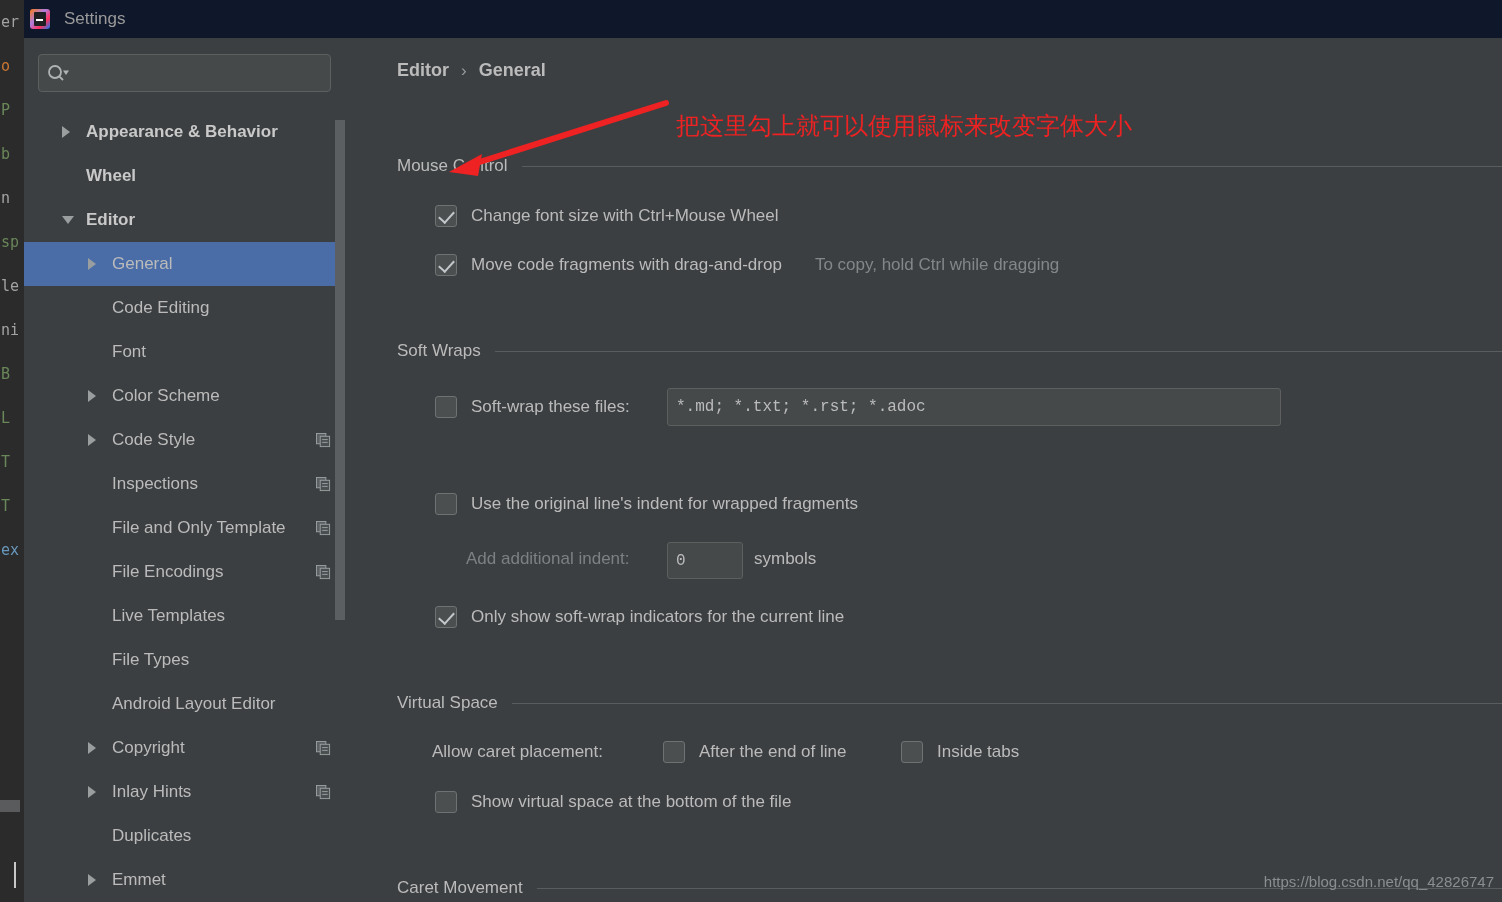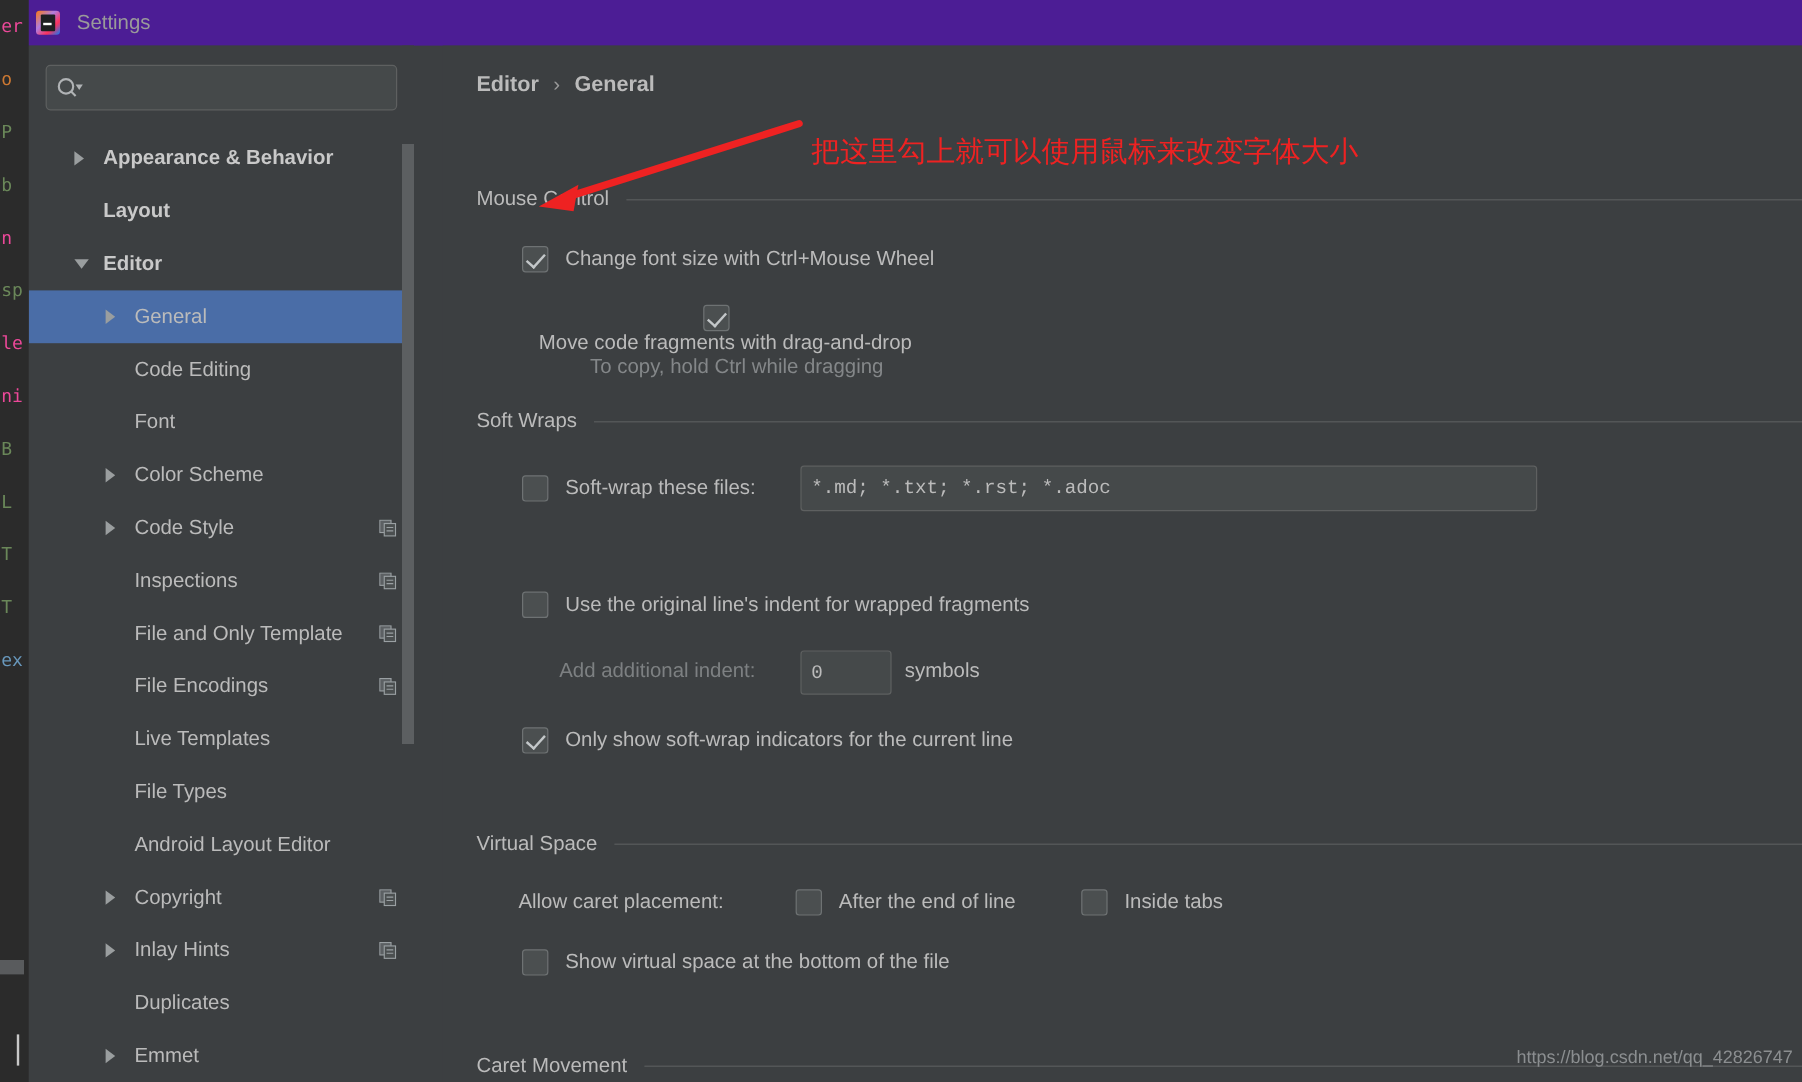--- a/index.html
+++ b/index.html
@@ -23,38 +23,38 @@
     font-size: 15px;
     line-height: 44px;
     color: #a9b7c6;
     overflow: hidden;
     padding-left: 1px;
   }
   .ide-editor span { display: block; height: 44px; white-space: nowrap; }
   .ide-editor .g { color: #6a8759; }
   .ide-editor .b { color: #6897bb; }
   .ide-editor .o { color: #cc7832; }
-  .ide-editor .d { color: #ec4899; }
+  .ide-editor .d { color: #a3a3a3; }
   .ide-caret {
     position: absolute; left: 14px; top: 862px; width: 2px; height: 26px;
     background: #c8c8c8;
   }
   .ide-hscroll {
     position: absolute; left: 0; top: 800px; width: 20px; height: 12px;
     background: #595b5d;
   }
 
   
   .dialog {
     position: absolute; left: 24px; top: 0; width: 1478px; height: 902px;
     background: #3c3f41;
   }
   .titlebar {
     position: absolute; left: 0; top: 0; width: 1478px; height: 38px;
-    background: #4c1d95;
+    background: #0f172a;
     display: flex; align-items: center; padding-left: 6px;
   }
   .ij-logo {
     width: 20px; height: 20px; position: relative;
     border-radius: 3px;
     background: linear-gradient(135deg, #f97a12 0%, #b07ddf 40%, #fe315d 70%, #087cfa 100%);
     flex: 0 0 auto;
   }
   .ij-logo::after {
     content: ""; position: absolute; left: 4px; top: 3px;
@@ -219,21 +219,21 @@
           <input class="search-input" type="text" value="" placeholder="" style="">
         </div>
       </div>
 
       <div class="tree" id="tree">
           <div class="tree-item bold">
             <span class="arrow" style="left: 38px;"></span>
             <span class="lbl" style="left: 62px;">Appearance &amp; Behavior</span>
           </div>
           <div class="tree-item bold">
-            <span class="lbl" style="left: 62px;">Layout</span>
+            <span class="lbl" style="left: 62px;">Wheel</span>
           </div>
           <div class="tree-item bold">
             <span class="arrow down" style="left: 38px;"></span>
             <span class="lbl" style="left: 62px;">Editor</span>
           </div>
           <div class="tree-item sel">
             <span class="arrow" style="left: 64px;"></span>
             <span class="lbl" style="left: 88px;">General</span>
           </div>
           <div class="tree-item">
@@ -337,21 +337,21 @@
       <div class="section-title" style="left:28px; top:118px;">
         <span class="st-label">Mouse Control</span>
         <span class="st-line"></span>
       </div>
 
       <div class="row" style="left:66px; top:167px;">
         <span class="cb checked"></span>
         <span class="cb-label">Change font size with Ctrl+Mouse Wheel</span>
       </div>
 
-      <div class="row" style="left:66px; top:216px;flex-direction:column;">
+      <div class="row" style="left:66px; top:216px;">
         <span class="cb checked"></span>
         <span class="cb-label">Move code fragments with drag-and-drop</span>
         <span class="hint" style="margin-left:33px;">To copy, hold Ctrl while dragging</span>
       </div>
 
       <div class="section-title" style="left:28px; top:303px;">
         <span class="st-label">Soft Wraps</span>
         <span class="st-line"></span>
       </div>
 

